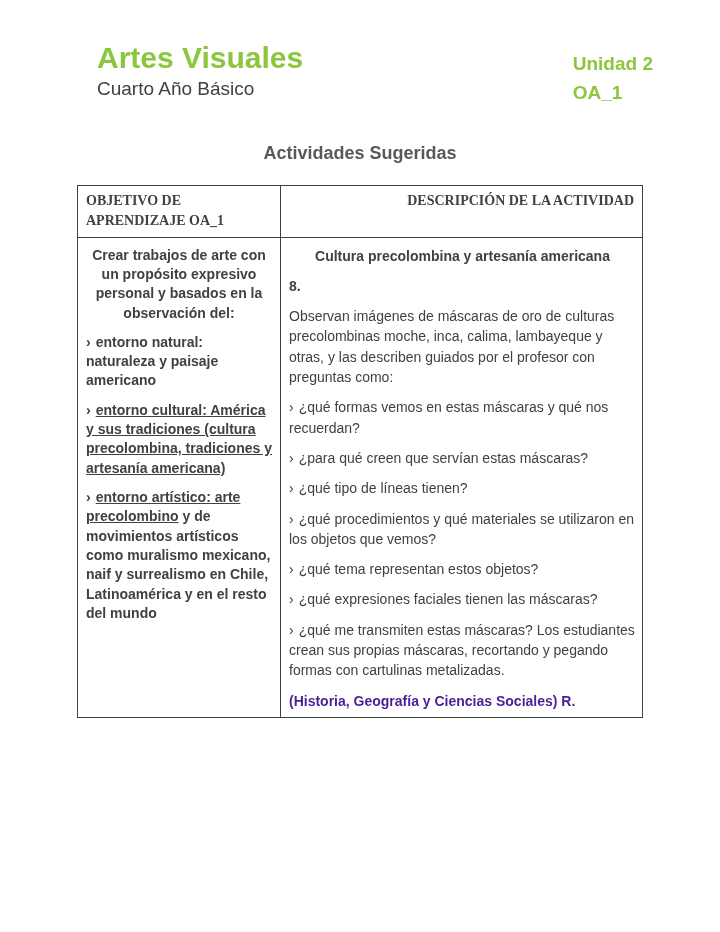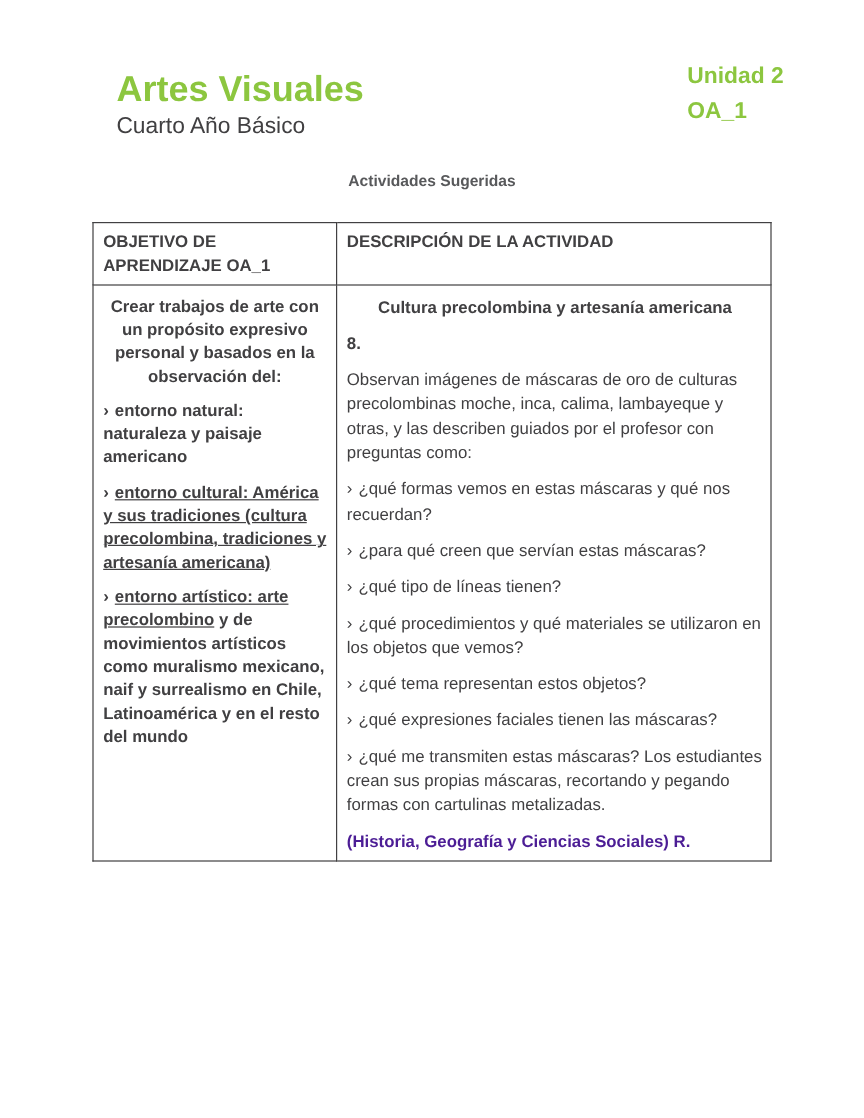--- a/index.html
+++ b/index.html
@@ -10,62 +10,63 @@
     color: #414042;
   }
   .page { position: relative; width: 720px; height: 932px; overflow: hidden; }
 
   
   .doc-header {
     position: absolute; top: 42px; left: 97px; right: 67px;
     display: flex; justify-content: space-between; align-items: flex-start;
   }
   .title {
-    margin: 17px 0 5px 0;
+    margin: 0 0 5px 0;
     font-size: 30px; font-weight: bold; line-height: 1.05;
     color: #8CC63F;
   }
   .subtitle {
     margin: 0;
     font-size: 19px; font-weight: normal; line-height: 1.1;
     color: #414042;
   }
   .header-right {
     text-align: left; padding-top: 7px;
     font-size: 19px; font-weight: bold; line-height: 1.55;
     color: #8CC63F;
   }
 
   
   .section-heading {
     position: absolute; top: 143px; left: 0; width: 100%;
     margin: 0; text-align: center;
-    font-size: 13px; font-weight: bold;
+    font-size: 18px; font-weight: bold;
     color: #58595B;
   }
 
   
   table.activities {
     position: absolute; top: 185px; left: 77px;
     width: 566px;
     border-collapse: collapse;
     table-layout: fixed;
   }
   .activities th, .activities td {
     border: 1.5px solid #414042;
     vertical-align: top;
     font-size: 14px;
   }
   .activities th {
     font-weight: bold; text-align: left;
     padding: 5px 8px; height: 38px;
     line-height: 1.45;
+    font-family: Liberation Serif, serif;
   }
   th.col-left { width: 186px; }
-  th.col-right { text-align: left; }
+  th.col-right { text-align: right; }
   td.objective-cell {
     padding: 3px 8px 6px 8px;
     font-weight: bold;
     line-height: 1.38;
     height: 462px;
   }
   td.activity-cell {
     padding: 3px 6px 6px 8px;
     line-height: 1.45;
     margin-top: 12px;

